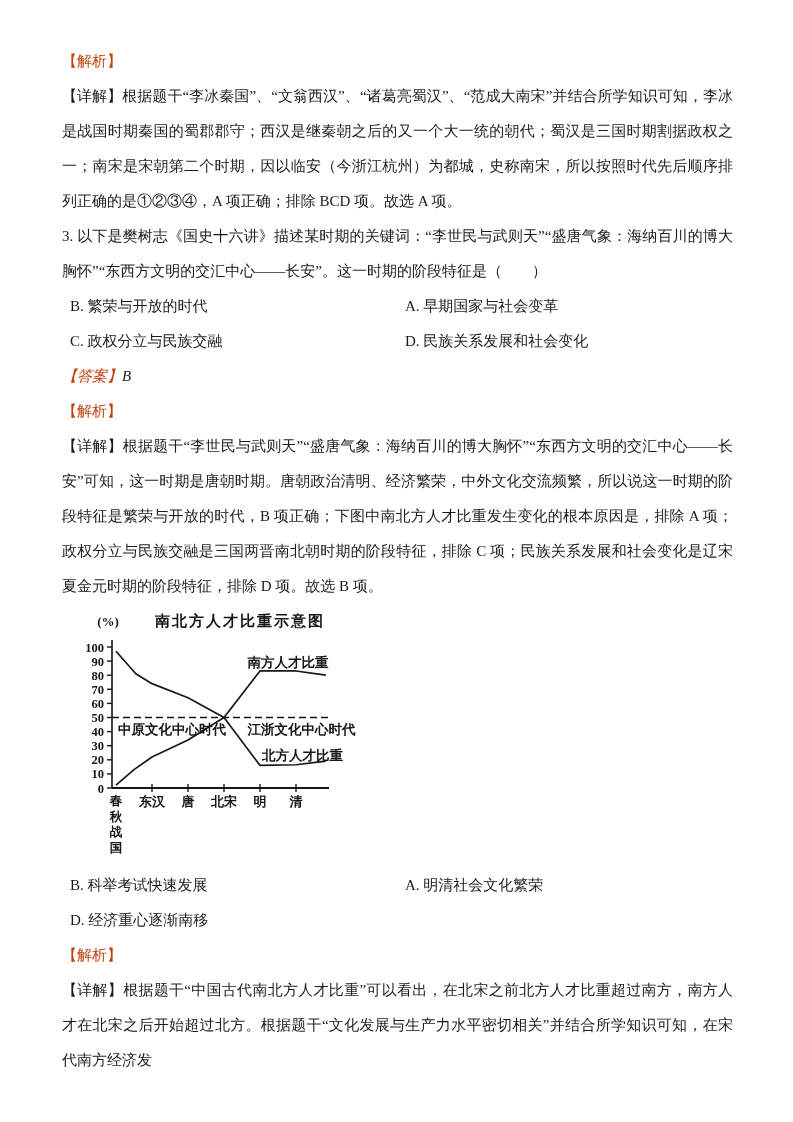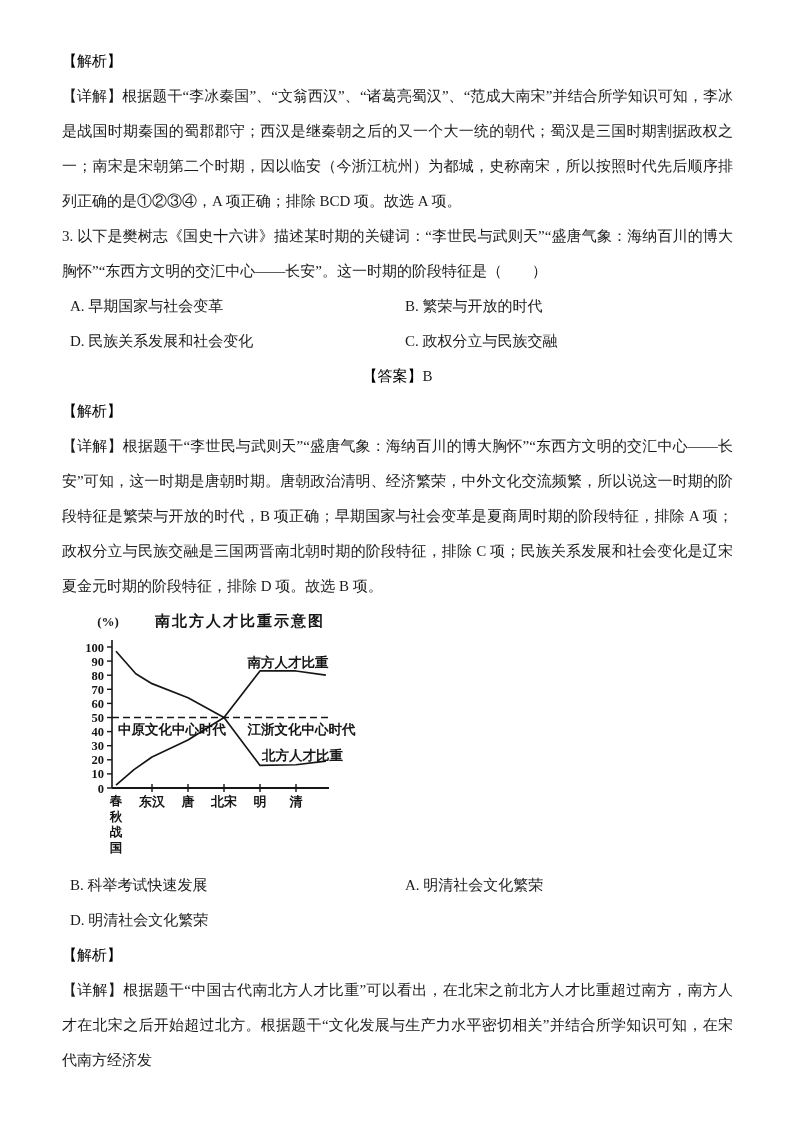--- a/index.html
+++ b/index.html
@@ -17,22 +17,22 @@
     width: 793px; height: 1122px;
     padding: 44px 60px 0 62px;
   }
   .para {
     margin: 0;
     font-size: 15px;
     line-height: 35px;
     text-align: justify;
     word-break: break-all;
   }
-  .blue { color: #000000; }
-  .answer-line { text-align: center; }
+  .blue { color: #c2410c; }
+  .answer-line { text-align: left; font-style: italic; }
   .options {
     display: grid;
     grid-template-columns: 335px 1fr;
     padding-left: 8px;
   }
   .options .opt {
     font-size: 15px;
     line-height: 35px;
     white-space: nowrap;
   }
@@ -48,28 +48,28 @@
 </head>
 <body>
 
 <div class="page">
 
   <p class="para blue">【解析】</p>
   <p class="para">【详解】根据题干“李冰秦国”、“文翁西汉”、“诸葛亮蜀汉”、“范成大南宋”并结合所学知识可知，李冰是战国时期秦国的蜀郡郡守；西汉是继秦朝之后的又一个大一统的朝代；蜀汉是三国时期割据政权之一；南宋是宋朝第二个时期，因以临安（今浙江杭州）为都城，史称南宋，所以按照时代先后顺序排列正确的是①②③④，A 项正确；排除 BCD 项。故选 A 项。</p>
 
   <p class="para">3. 以下是樊树志《国史十六讲》描述某时期的关键词：“李世民与武则天”“盛唐气象：海纳百川的博大胸怀”“东西方文明的交汇中心——长安”。这一时期的阶段特征是（　　）</p>
   <div class="options">
+    <span class="opt">B. 繁荣与开放的时代</span>
     <span class="opt">A. 早期国家与社会变革</span>
-    <span class="opt">B. 繁荣与开放的时代</span>
+    <span class="opt">C. 政权分立与民族交融</span>
     <span class="opt">D. 民族关系发展和社会变化</span>
-    <span class="opt">C. 政权分立与民族交融</span>
   </div>
   <p class="para answer-line"><span class="blue">【答案】</span><span>B</span></p>
   <p class="para blue">【解析】</p>
-  <p class="para">【详解】根据题干“李世民与武则天”“盛唐气象：海纳百川的博大胸怀”“东西方文明的交汇中心——长安”可知，这一时期是唐朝时期。唐朝政治清明、经济繁荣，中外文化交流频繁，所以说这一时期的阶段特征是繁荣与开放的时代，B 项正确；早期国家与社会变革是夏商周时期的阶段特征，排除 A 项；政权分立与民族交融是三国两晋南北朝时期的阶段特征，排除 C 项；民族关系发展和社会变化是辽宋夏金元时期的阶段特征，排除 D 项。故选 B 项。</p>
+  <p class="para">【详解】根据题干“李世民与武则天”“盛唐气象：海纳百川的博大胸怀”“东西方文明的交汇中心——长安”可知，这一时期是唐朝时期。唐朝政治清明、经济繁荣，中外文化交流频繁，所以说这一时期的阶段特征是繁荣与开放的时代，B 项正确；下图中南北方人才比重发生变化的根本原因是，排除 A 项；政权分立与民族交融是三国两晋南北朝时期的阶段特征，排除 C 项；民族关系发展和社会变化是辽宋夏金元时期的阶段特征，排除 D 项。故选 B 项。</p>
 
 
   <figure class="chart-fig">
     <svg width="345" height="250" viewBox="0 0 345 250" xmlns="http://www.w3.org/2000/svg">
         <text x="170" y="16" font-size="15" text-anchor="middle" font-weight="700" letter-spacing="2px">南北方人才比重示意图</text>
         <text x="38" y="16" font-size="13" text-anchor="middle" font-weight="600">(%)</text>
         <line x1="42" y1="30" x2="42" y2="178" stroke="#161616" stroke-width="1.6"></line>
         <line x1="42" y1="178" x2="259" y2="178" stroke="#161616" stroke-width="1.8"></line>
         <line x1="37" y1="178" x2="42" y2="178" stroke="#161616" stroke-width="1.4"></line>
         <text x="34" y="182.5" font-size="12.5" text-anchor="end" font-weight="600">0</text>
@@ -113,18 +113,18 @@
         <text x="48" y="124.19" font-size="13.5" text-anchor="start" font-weight="600">中原文化中心时代</text>
         <text x="177.6" y="124.19" font-size="13.5" text-anchor="start" font-weight="600">江浙文化中心时代</text>
         <text x="177.6" y="56.510000000000005" font-size="13.5" text-anchor="start" font-weight="600">南方人才比重</text>
         <text x="192" y="149.57" font-size="13.5" text-anchor="start" font-weight="600">北方人才比重</text>
       </svg>
   </figure>
 
   <div class="options">
     <span class="opt">B. 科举考试快速发展</span>
     <span class="opt">A. 明清社会文化繁荣</span>
-    <span class="opt">D. 明清社会文化繁荣</span>
+    <span class="opt">D. 经济重心逐渐南移</span>
   </div>
   <p class="para blue">【解析】</p>
   <p class="para">【详解】根据题干“中国古代南北方人才比重”可以看出，在北宋之前北方人才比重超过南方，南方人才在北宋之后开始超过北方。根据题干“文化发展与生产力水平密切相关”并结合所学知识可知，在宋代南方经济发</p>
 
 </div>
 
 </body></html>

